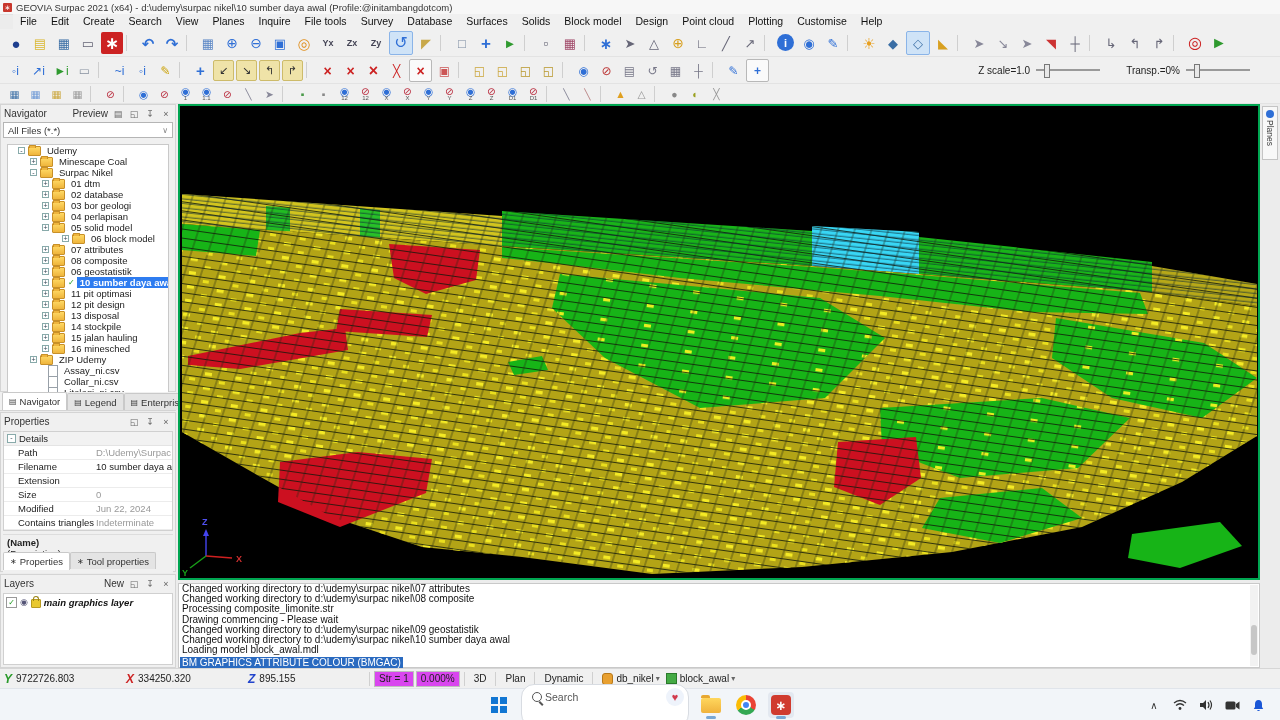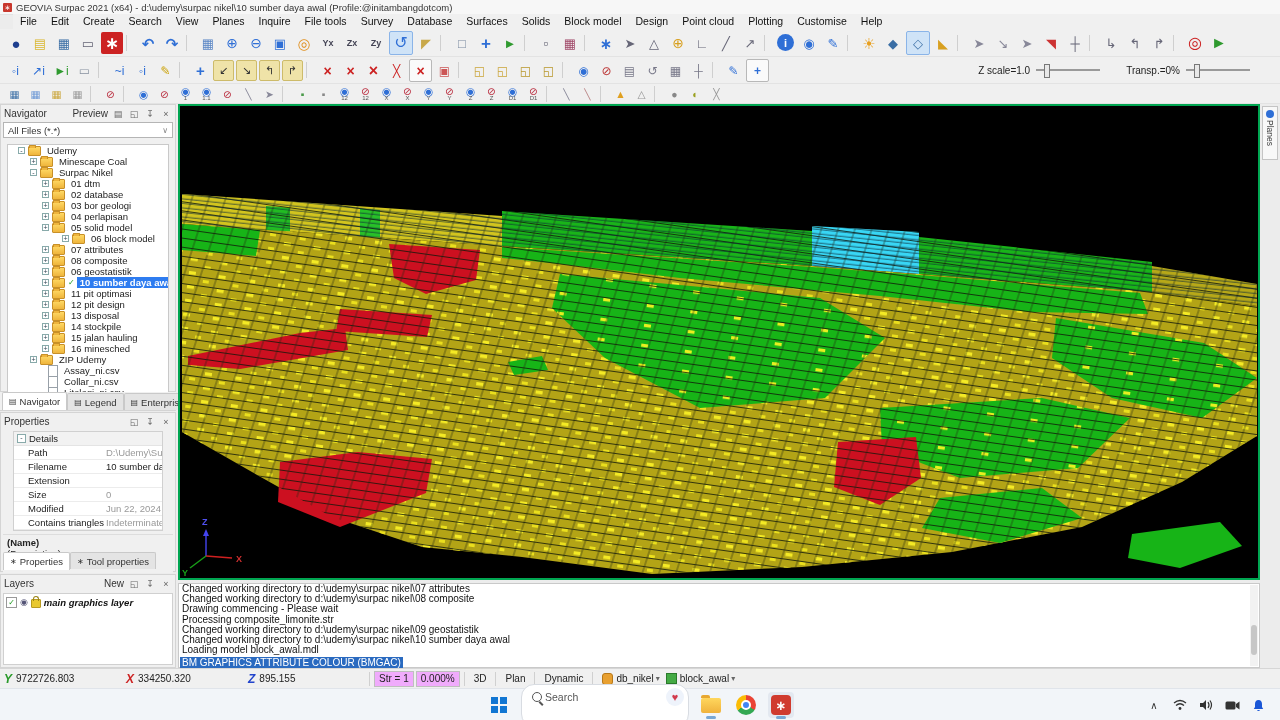--- a/index.html
+++ b/index.html
@@ -63,21 +63,21 @@
   .trow.haschk .tchk{display:inline;}
   .tlabel{color:#222;padding:0 3px;}
   .trow.sel .tlabel{background:#2e7cf0;color:#fff;font-weight:bold;}
   .side-tabs{left:0;top:392px;width:176px;height:19px;background:#f0f0f0;display:flex;align-items:flex-end;padding-left:2px;box-sizing:border-box;border-bottom:1px solid #d4d4d4;}
   .stab{height:16px;display:flex;align-items:center;gap:3px;font-size:9.5px;color:#333;padding:0 6px;
         border:1px solid #c9c9c9;border-bottom:none;background:#e4e4e4;border-radius:2px 2px 0 0;}
   .stab.on{background:#fff;height:17px;}
   .stab .ic{font-size:8px;}
 
   .props-panel{left:0;top:412px;width:176px;height:160px;}
-  .ptable{margin:1px 12px;background:#fff;border:1px solid #d0d0d0;font-size:9.5px;}
+  .ptable{margin:1px 2px;background:#fff;border:1px solid #d0d0d0;font-size:9.5px;}
   .prow{display:flex;height:13px;align-items:center;border-bottom:1px solid #ececec;}
   .prow .pl{width:78px;padding-left:14px;color:#222;flex:none;overflow:hidden;white-space:nowrap;}
   .prow .pv{flex:1;color:#222;overflow:hidden;white-space:nowrap;}
   .prow .pv.dim{color:#999;}
   .pgroup{height:13px;background:#f2f2f2;display:flex;align-items:center;font-size:9.5px;border-bottom:1px solid #e4e4e4;}
   .pgroup .gx{width:7px;height:7px;border:1px solid #8aa;font-size:7px;line-height:5px;text-align:center;margin:0 3px;background:#fff;color:#345;}
   .namebox{margin:3px 2px;background:#f0f0f0;border-top:1px solid #ddd;font-size:9.5px;padding:2px 4px;height:34px;}
   .namebox .nb{font-weight:bold;}
   .ptabs{position:absolute;bottom:1px;left:2px;display:flex;}
 
@@ -105,21 +105,21 @@
   .loghl{display:inline-block;background:#2a6ac0;color:#fff;padding:0 2px;margin:2px 0 0 1px;height:11px;line-height:11px;}
   .logsb{position:absolute;right:1px;top:1px;width:8px;height:81px;background:#f2f2f2;}
   .logsb .thumb{position:absolute;left:1px;top:40px;width:6px;height:30px;background:#c7c7c7;border-radius:3px;}
 
   
   .statusbar{left:0;top:668px;width:1280px;height:20px;background:#f0f0f0;border-top:1px solid #d6d6d6;
              display:flex;align-items:center;font-size:10px;color:#222;box-sizing:border-box;}
   .coord{display:flex;align-items:center;gap:4px;width:122px;padding-left:4px;box-sizing:border-box;}
   .axch{font-weight:bold;font-size:12px;font-style:italic;}
   .sdiv{width:1px;height:14px;background:#d0d0d0;margin:0 3px;}
-  .scell{border:1px solid #bfbfbf;background:#f0abfc;padding:0 4px;height:14px;line-height:14px;margin:0 1px;}
+  .scell{border:1px solid #bfbfbf;background:#d946ef;padding:0 4px;height:14px;line-height:14px;margin:0 1px;}
   .sflat{padding:0 6px;}
   .mini-db{width:9px;height:10px;border-radius:3px;margin:0 3px 0 6px;}
   .mini-cube{width:9px;height:9px;margin:0 3px 0 6px;border:1px solid #2a7a2a;}
   .ddarr{color:#666;font-size:8px;margin-left:2px;}
 
   
   .taskbar{left:0;top:688px;width:1280px;height:32px;background:#f2f5f9;border-top:1px solid #e0e4ea;}
   .tb-center{position:absolute;left:0;right:0;top:0;height:32px;display:flex;align-items:center;justify-content:center;gap:9px;}
   .tk{width:26px;height:26px;border-radius:4px;display:flex;align-items:center;justify-content:center;position:relative;}
   .tk.running::after{content:"";position:absolute;bottom:-1px;left:8px;width:10px;height:3px;border-radius:2px;background:#79a7d4;}
@@ -1026,22 +1026,22 @@
     <span class="vtxt">Planes</span>
   </div>
 </div>
 
 <div class="abs loggap"></div>
 <div class="abs log-panel">
   <div>
 
   <div class="logline">Changed working directory to d:\udemy\surpac nikel\07 attributes</div>
       <div class="logline">Changed working directory to d:\udemy\surpac nikel\08 composite</div>
+      <div class="logline">Processing composite_limonite.str</div>
       <div class="logline">Drawing commencing - Please wait</div>
-      <div class="logline">Processing composite_limonite.str</div>
       <div class="logline">Changed working directory to d:\udemy\surpac nikel\09 geostatistik</div>
       <div class="logline">Changed working directory to d:\udemy\surpac nikel\10 sumber daya awal</div>
       <div class="logline">Loading model block_awal.mdl</div>
     </div>
   <div class="loghl">BM GRAPHICS ATTRIBUTE COLOUR (BMGAC)</div>
   <div class="logsb">
       <div class="thumb"></div>
     </div>
 </div>
 

